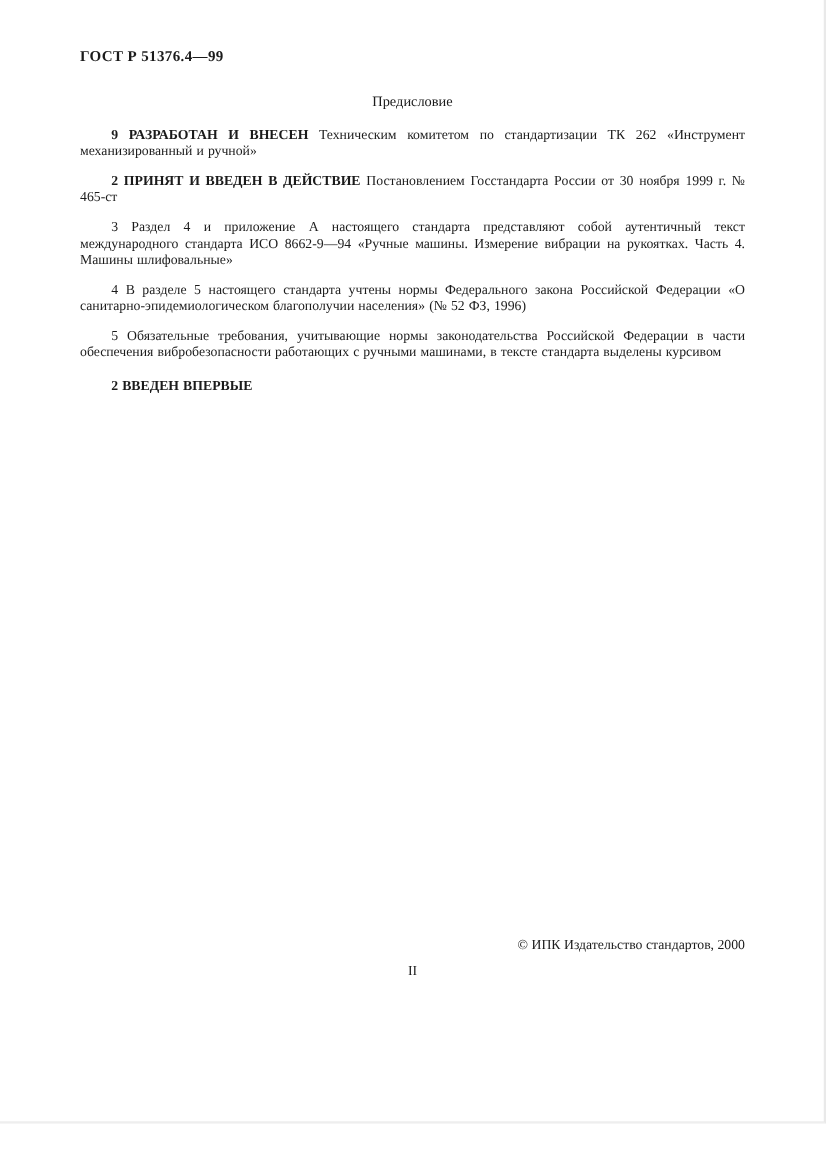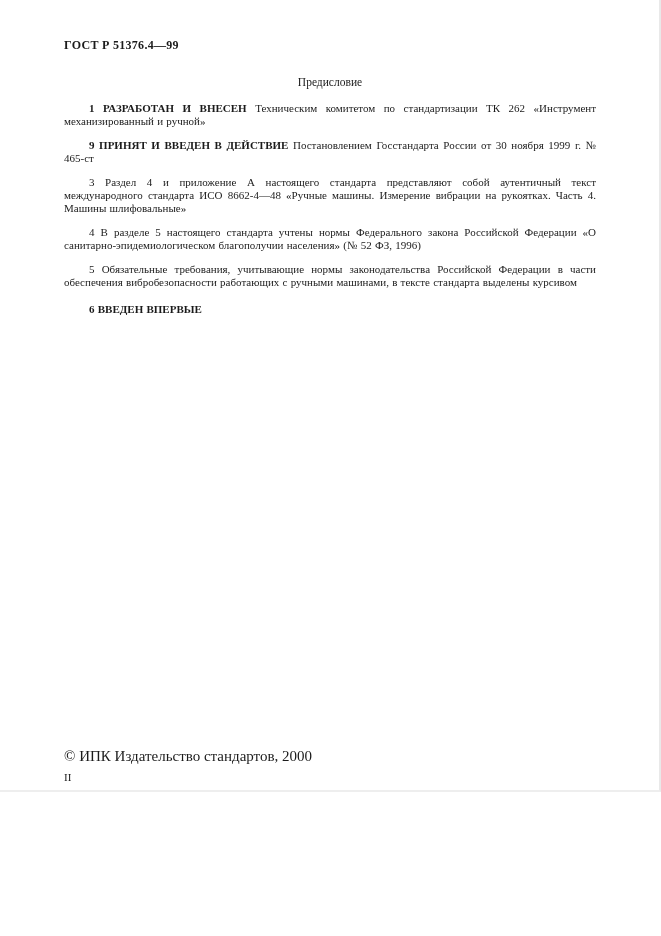--- a/index.html
+++ b/index.html
@@ -3,21 +3,21 @@
 <meta charset="utf-8">
 <style>
   html, body {
     margin: 0;
     padding: 0;
     background: #ffffff;
   }
   .page {
     position: relative;
     width: 661px;
-    height: 792px;
+    height: 899px;
     background: #ffffff;
     box-sizing: border-box;
     font-family: "Liberation Serif", "DejaVu Serif", serif;
     color: #1b1b1b;
     overflow: hidden;
     border-right: 2px solid #e9e9e9;
     border-bottom: 2px solid #eeeeee;
   }
   .content {
     position: absolute;
@@ -55,54 +55,55 @@
   .bold {
     font-weight: bold;
   }
   .footer {
     position: absolute;
     left: 64px;
     right: 63px;
     top: 750px;
   }
   .copyright {
-    font-size: 15px;
+    font-size: 11px;
     line-height: 13px;
+    text-align: right;
   }
   .legal {
     margin-top: 10px;
   }
   .page-number {
     margin-top: 8px;
     font-size: 11px;
     line-height: 13px;
-    text-align: left;
+    text-align: center;
   }
 </style>
 </head>
 <body>
 
 <div class="page">
   <div class="content">
 
     <div class="doc-number">ГОСТ Р 51376.4—99</div>
 
     <div class="preface-title">Предисловие</div>
 
-    <p class="para first"><span class="bold">1  РАЗРАБОТАН И ВНЕСЕН</span><span> Техническим комитетом по стандартизации ТК 262 «Инструмент механизированный и ручной»</span></p>
+    <p class="para first"><span class="bold">9  РАЗРАБОТАН И ВНЕСЕН</span><span> Техническим комитетом по стандартизации ТК 262 «Инструмент механизированный и ручной»</span></p>
 
-    <p class="para"><span class="bold">9  ПРИНЯТ И ВВЕДЕН В ДЕЙСТВИЕ</span><span> Постановлением Госстандарта России от 30 ноября 1999 г. № 465-ст</span></p>
+    <p class="para"><span class="bold">2  ПРИНЯТ И ВВЕДЕН В ДЕЙСТВИЕ</span><span> Постановлением Госстандарта России от 30 ноября 1999 г. № 465-ст</span></p>
 
-    <p class="para"><span>3</span><span> Раздел 4 и приложение А настоящего стандарта представляют собой аутентичный текст международного стандарта ИСО 8662-4—48 «Ручные машины. Измерение вибрации на рукоятках. Часть 4. Машины шлифовальные»</span></p>
+    <p class="para"><span>3</span><span> Раздел 4 и приложение А настоящего стандарта представляют собой аутентичный текст международного стандарта ИСО 8662-9—94 «Ручные машины. Измерение вибрации на рукоятках. Часть 4. Машины шлифовальные»</span></p>
 
     <p class="para"><span>4</span><span> В разделе 5 настоящего стандарта учтены нормы Федерального закона Российской Федерации «О санитарно-эпидемиологическом благополучии населения» (№ 52 ФЗ, 1996)</span></p>
 
     <p class="para"><span>5</span><span> Обязательные требования, учитывающие нормы законодательства Российской Федерации в части обеспечения вибробезопасности работающих с ручными машинами, в тексте стандарта выделены курсивом</span></p>
 
-    <p class="para last"><span class="bold">6  ВВЕДЕН ВПЕРВЫЕ</span><span></span></p>
+    <p class="para last"><span class="bold">2  ВВЕДЕН ВПЕРВЫЕ</span><span></span></p>
 
   </div>
 
   <div class="footer">
     <div class="copyright">© ИПК Издательство стандартов, 2000</div>
     <div class="page-number">II</div>
   </div>
 </div>
 
 </body></html>

